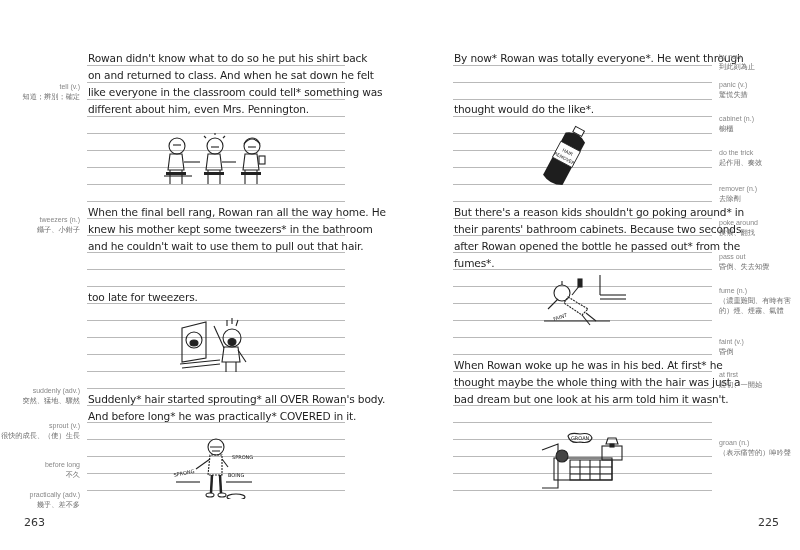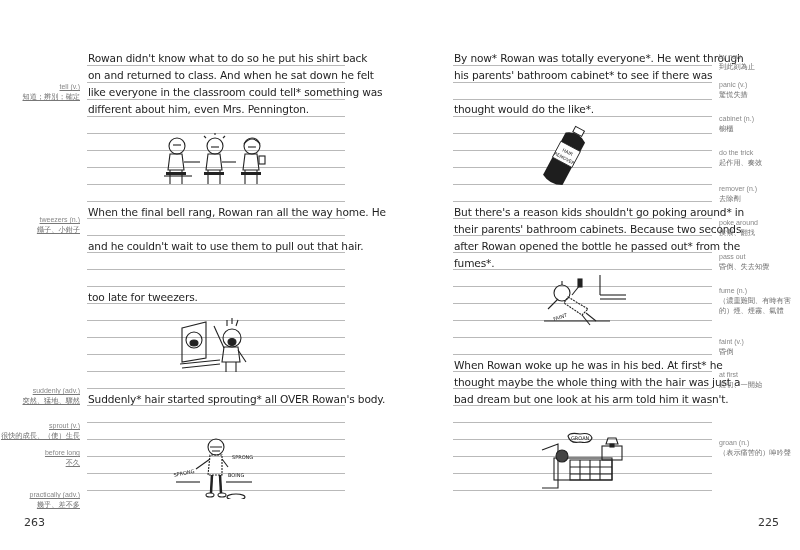--- a/index.html
+++ b/index.html
@@ -9,21 +9,21 @@
   #page-left { left:0; width:400px; }
   #page-right { left:400px; width:400px; }
   .rule { position:absolute; height:1px; background:#b9b9b9; }
   .text-line { position:absolute; font-family:"DejaVu Sans", sans-serif;
                font-size:10.6px; letter-spacing:-0.15px; color:#1e1e1e;
                white-space:nowrap; line-height:12px; }
   .gloss { position:absolute; font-family:"Liberation Sans", sans-serif;
            font-size:7px; line-height:10px; color:#777; }
   .gloss .en { color:#888; display:block; }
   .gloss .zh { color:#6d6d6d; display:block; font-size:7.2px; }
-  .gloss.left { text-align:right; width:80px;text-decoration:underline; }
+  .gloss.left { text-align:right; width:80px; }
   .gloss.right { text-align:left; width:85px; }
   .page-num { position:absolute; font-family:"DejaVu Sans", sans-serif;
               font-size:11px; color:#333; }
   .illus { position:absolute; }
 </style>
 </head>
 <body>
 
 <div class="page" id="page-left">
   <div id="left-rules">
@@ -87,20 +87,21 @@
         <line x1="97" y1="38" x2="97" y2="52"></line>
     </g>
     <g fill="#222">
       <rect x="6" y="40" width="20" height="3"></rect>
         <rect x="44" y="40" width="20" height="3"></rect>
         <rect x="81" y="40" width="20" height="3"></rect>
     </g>
   </svg>
 
   <div class="text-line" style="left:88px;top:206px">When the final bell rang, Rowan ran all the way home. He</div>
+  <div class="text-line" style="left:88px;top:223px">knew his mother kept some tweezers* in the bathroom</div>
   <div class="text-line" style="left:88px;top:240px">and he couldn't wait to use them to pull out that hair.</div>
 
   <div class="text-line" style="left:88px;top:291px">too late for tweezers.</div>
 
   <svg class="illus" style="left:180px;top:318px" width="90" height="55" viewBox="0 0 90 55">
     <g fill="none" stroke="#222" stroke-width="1.1">
       <path d="M2 10 L26 4 L26 40 L2 44 Z"></path>
       <circle cx="14" cy="22" r="8"></circle>
         <ellipse cx="14" cy="25" rx="4" ry="3" fill="#222"></ellipse>
       <line x1="0" y1="46" x2="40" y2="42"></line>
@@ -112,20 +113,21 @@
         <line x1="58" y1="32" x2="66" y2="44"></line>
       <line x1="46" y1="44" x2="46" y2="54"></line>
         <line x1="56" y1="44" x2="56" y2="54"></line>
       <line x1="47" y1="2" x2="47" y2="8"></line>
         <line x1="52" y1="0" x2="52" y2="6"></line>
         <line x1="58" y1="2" x2="56" y2="8"></line>
     </g>
   </svg>
 
   <div class="text-line" style="left:88px;top:393px">Suddenly* hair started sprouting* all OVER Rowan's body.</div>
+  <div class="text-line" style="left:88px;top:410px">And before long* he was practically* COVERED in it.</div>
 
   <svg class="illus" style="left:170px;top:437px" width="90" height="62" viewBox="0 0 90 62">
     <g fill="none" stroke="#222" stroke-width="1.1">
       <circle cx="46" cy="10" r="8"></circle>
         <path d="M40 10 L52 10 M42 14 L50 14"></path>
       <path d="M40 18 L38 38 L52 38 L52 18 Z" stroke-dasharray="2 1"></path>
       <line x1="40" y1="22" x2="26" y2="32"></line>
         <line x1="52" y1="22" x2="58" y2="30"></line>
       <line x1="42" y1="38" x2="41" y2="56" stroke-width="2.5"></line>
         <line x1="50" y1="38" x2="51" y2="56" stroke-width="2.5"></line>
@@ -149,21 +151,21 @@
     <span class="zh">鑷子、小鉗子</span>
   </div>
   <div class="gloss left" style="left:0;top:386px">
     <span class="en">suddenly (adv.)</span>
     <span class="zh">突然、猛地、驟然</span>
   </div>
   <div class="gloss left" style="left:0;top:421px">
     <span class="en">sprout (v.)</span>
     <span class="zh" style="width:80px">很快的成長、（使）生長</span>
   </div>
-  <div class="gloss left" style="left:0;top:448px">
+  <div class="gloss left" style="left:0;top:460px">
     <span class="en">before long</span>
     <span class="zh">不久</span>
   </div>
   <div class="gloss left" style="left:0;top:490px">
     <span class="en">practically (adv.)</span>
     <span class="zh">幾乎、差不多</span>
   </div>
 
   <div class="page-num" style="left:24px;top:516px">263</div>
 </div>
@@ -192,21 +194,20 @@
       <div class="rule" style="left: 53px; width: 259px; top: 388px;"></div>
       <div class="rule" style="left: 53px; width: 259px; top: 405px;"></div>
       <div class="rule" style="left: 53px; width: 259px; top: 422px;"></div>
       <div class="rule" style="left: 53px; width: 259px; top: 439px;"></div>
       <div class="rule" style="left: 53px; width: 259px; top: 456px;"></div>
       <div class="rule" style="left: 53px; width: 259px; top: 473px;"></div>
       <div class="rule" style="left: 53px; width: 259px; top: 490px;"></div>
     </div>
 
   <div class="text-line" style="left:54px;top:52px">By now* Rowan was totally everyone*. He went through</div>
-  <div class="text-line" style="left:54px;top:69px">his parents' bathroom cabinet* to see if there was</div>
   <div class="text-line" style="left:54px;top:103px">thought would do the like*.</div>
 
   <svg class="illus" style="left:130px;top:125px" width="70" height="65" viewBox="0 0 70 65">
     <g transform="rotate(28 35 32)">
       <rect x="30" y="0" width="10" height="6" fill="#fff" stroke="#222" stroke-width="1"></rect>
       <path d="M24 10 Q35 2 46 10 L46 58 Q35 64 24 58 Z" fill="#1e1e1e"></path>
       <rect x="24" y="20" width="22" height="18" fill="#fff" stroke="#222" stroke-width="0.8"></rect>
       <text x="35" y="28" font-size="4.5" text-anchor="middle" font-family="DejaVu Sans, sans-serif" fill="#222">HAIR</text>
       <text x="35" y="35" font-size="4.5" text-anchor="middle" font-family="DejaVu Sans, sans-serif" fill="#222">REMOVER</text>
     </g>

